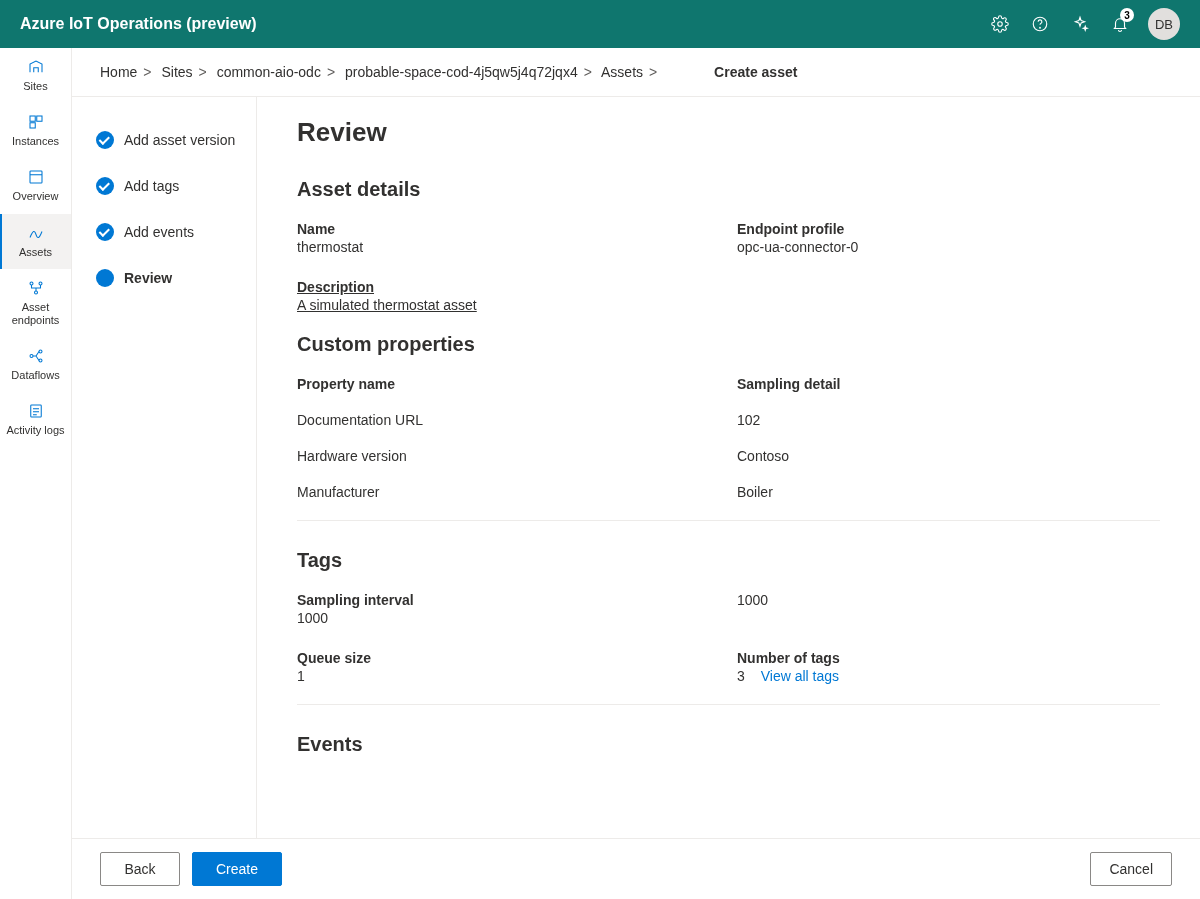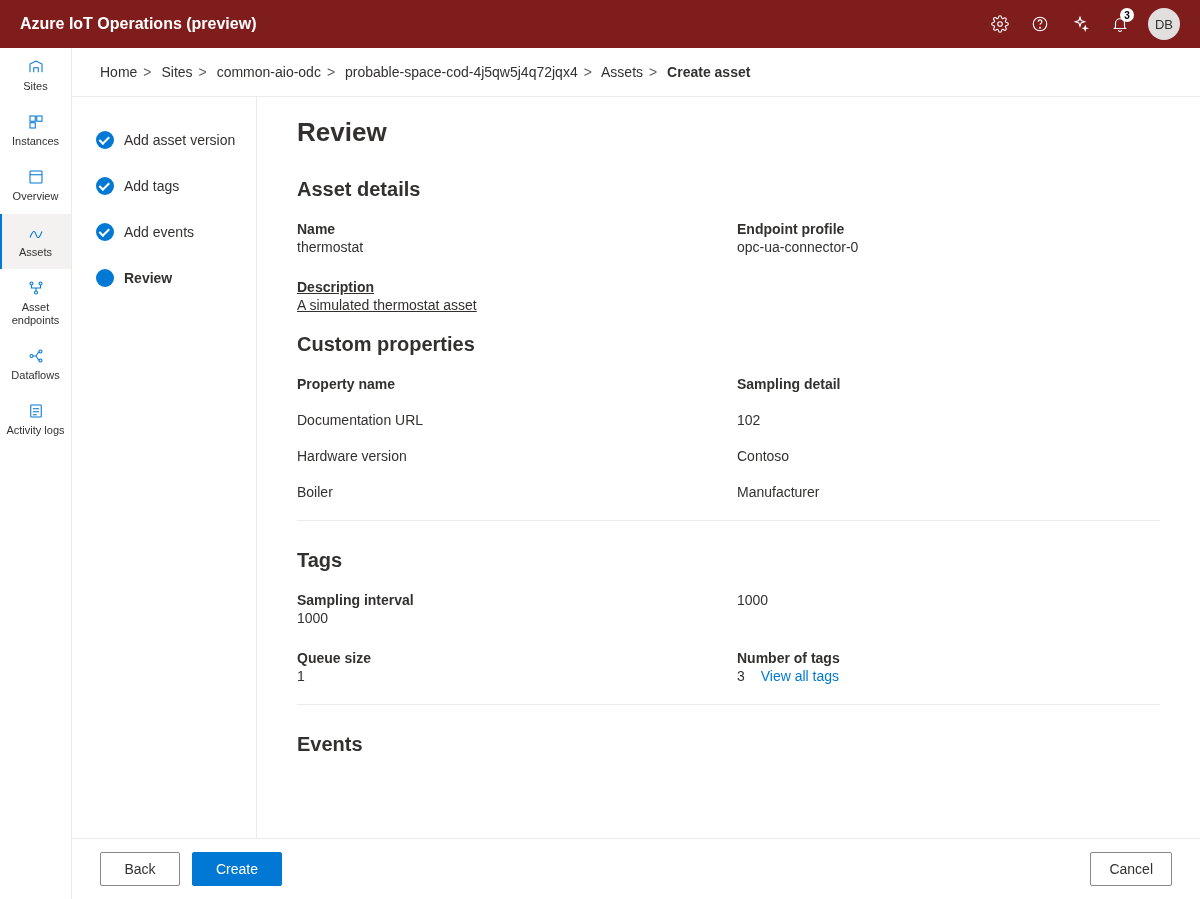--- a/index.html
+++ b/index.html
@@ -1,20 +1,20 @@
 <!DOCTYPE html>
 <html><head>
 <meta charset="utf-8">
 <style>
   * { box-sizing: border-box; margin: 0; padding: 0; font-family: 'Segoe UI', -apple-system, sans-serif; }
   html, body { height: 100%; width: 1200px; overflow: hidden; }
   body { display: flex; flex-direction: column; background: #fff; color: #323130; }
 
   
-  .topbar { height: 48px; background: #7f1d1d; color: #fff; display: flex; align-items: center; padding: 0 20px; }
+  .topbar { height: 48px; background: #0f766e; color: #fff; display: flex; align-items: center; padding: 0 20px; }
   .topbar .title { font-weight: 600; font-size: 16px; flex: 1; }
   .topbar .icon-btn { width: 40px; height: 48px; display: flex; align-items: center; justify-content: center; cursor: pointer; position: relative; }
   .topbar .icon-btn svg { width: 18px; height: 18px; fill: none; stroke: #fff; stroke-width: 1.5; }
   .badge { position: absolute; top: 8px; right: 6px; min-width: 14px; height: 14px; background: #fff; color: #000; border-radius: 7px; font-size: 10px; display: flex; align-items: center; justify-content: center; padding: 0 3px; font-weight:600;}
   .avatar { width: 32px; height: 32px; border-radius: 50%; background: #e1dfdd; color: #323130; display: flex; align-items: center; justify-content: center; font-size: 13px; font-weight: 400; margin-left: 8px; cursor: pointer; }
 
   
   .shell { flex: 1; display: flex; min-height: 0; }
 
   
@@ -23,21 +23,21 @@
   .leftnav .item.active { background: #f3f2f1; border-left: 2px solid #0078d4; padding-left: 2px; }
   .leftnav .item svg { width: 18px; height: 18px; fill: none; stroke: #0078d4; stroke-width: 1.4; }
   .leftnav .item.active svg { stroke: #0078d4; }
   .leftnav .item span { display: block; }
 
   
   .main { flex: 1; display: flex; flex-direction: column; min-width: 0; }
   .breadcrumb { padding: 16px 28px; font-size: 14px; color: #323130; border-bottom: 1px solid #edebe9; }
   .breadcrumb a { color: #323130; text-decoration: none; cursor: pointer; }
   .breadcrumb .sep { color: #605e5c; padding: 0 6px; }
-  .breadcrumb .current { font-weight: 600; }
+  .breadcrumb .current { font-weight: 600; margin-left: 47px; }
 
   .workarea { flex: 1; display: flex; min-height: 0; border-bottom: 1px solid #edebe9; }
 
   
   .steps { width: 185px; padding: 20px 12px 20px 24px; border-right: 1px solid #edebe9; }
   .steps .step { display: flex; align-items: center; gap: 10px; padding: 14px 0; font-size: 14px; color: #323130; cursor: pointer; }
   .steps .step .dot { width: 18px; height: 18px; border-radius: 50%; display: flex; align-items: center; justify-content: center; flex-shrink:0; }
   .steps .step.done .dot { background: #0078d4; }
   .steps .step.done .dot::after { content: ""; width: 8px; height: 4px; border-left: 2px solid #fff; border-bottom: 2px solid #fff; transform: rotate(-45deg) translate(0px,-1px); }
   .steps .step.current .dot { background: #0078d4; }
@@ -214,22 +214,22 @@
           </div>
 
           <h2>Custom properties</h2>
           <div class="proptable">
             <div class="th">Property name</div>
             <div class="th">Sampling detail</div>
             <div class="td">Documentation URL</div>
             <div class="td">102</div>
             <div class="td">Hardware version</div>
             <div class="td">Contoso</div>
+            <div class="td">Manufacturer</div>
             <div class="td">Boiler</div>
-            <div class="td">Manufacturer</div>
           </div>
 
           <hr class="sep">
 
           <h2>Tags</h2>
           <div class="grid2">
             <div class="field">
               <div class="label">Sampling interval</div>
               <div class="value">1000</div>
             </div>

